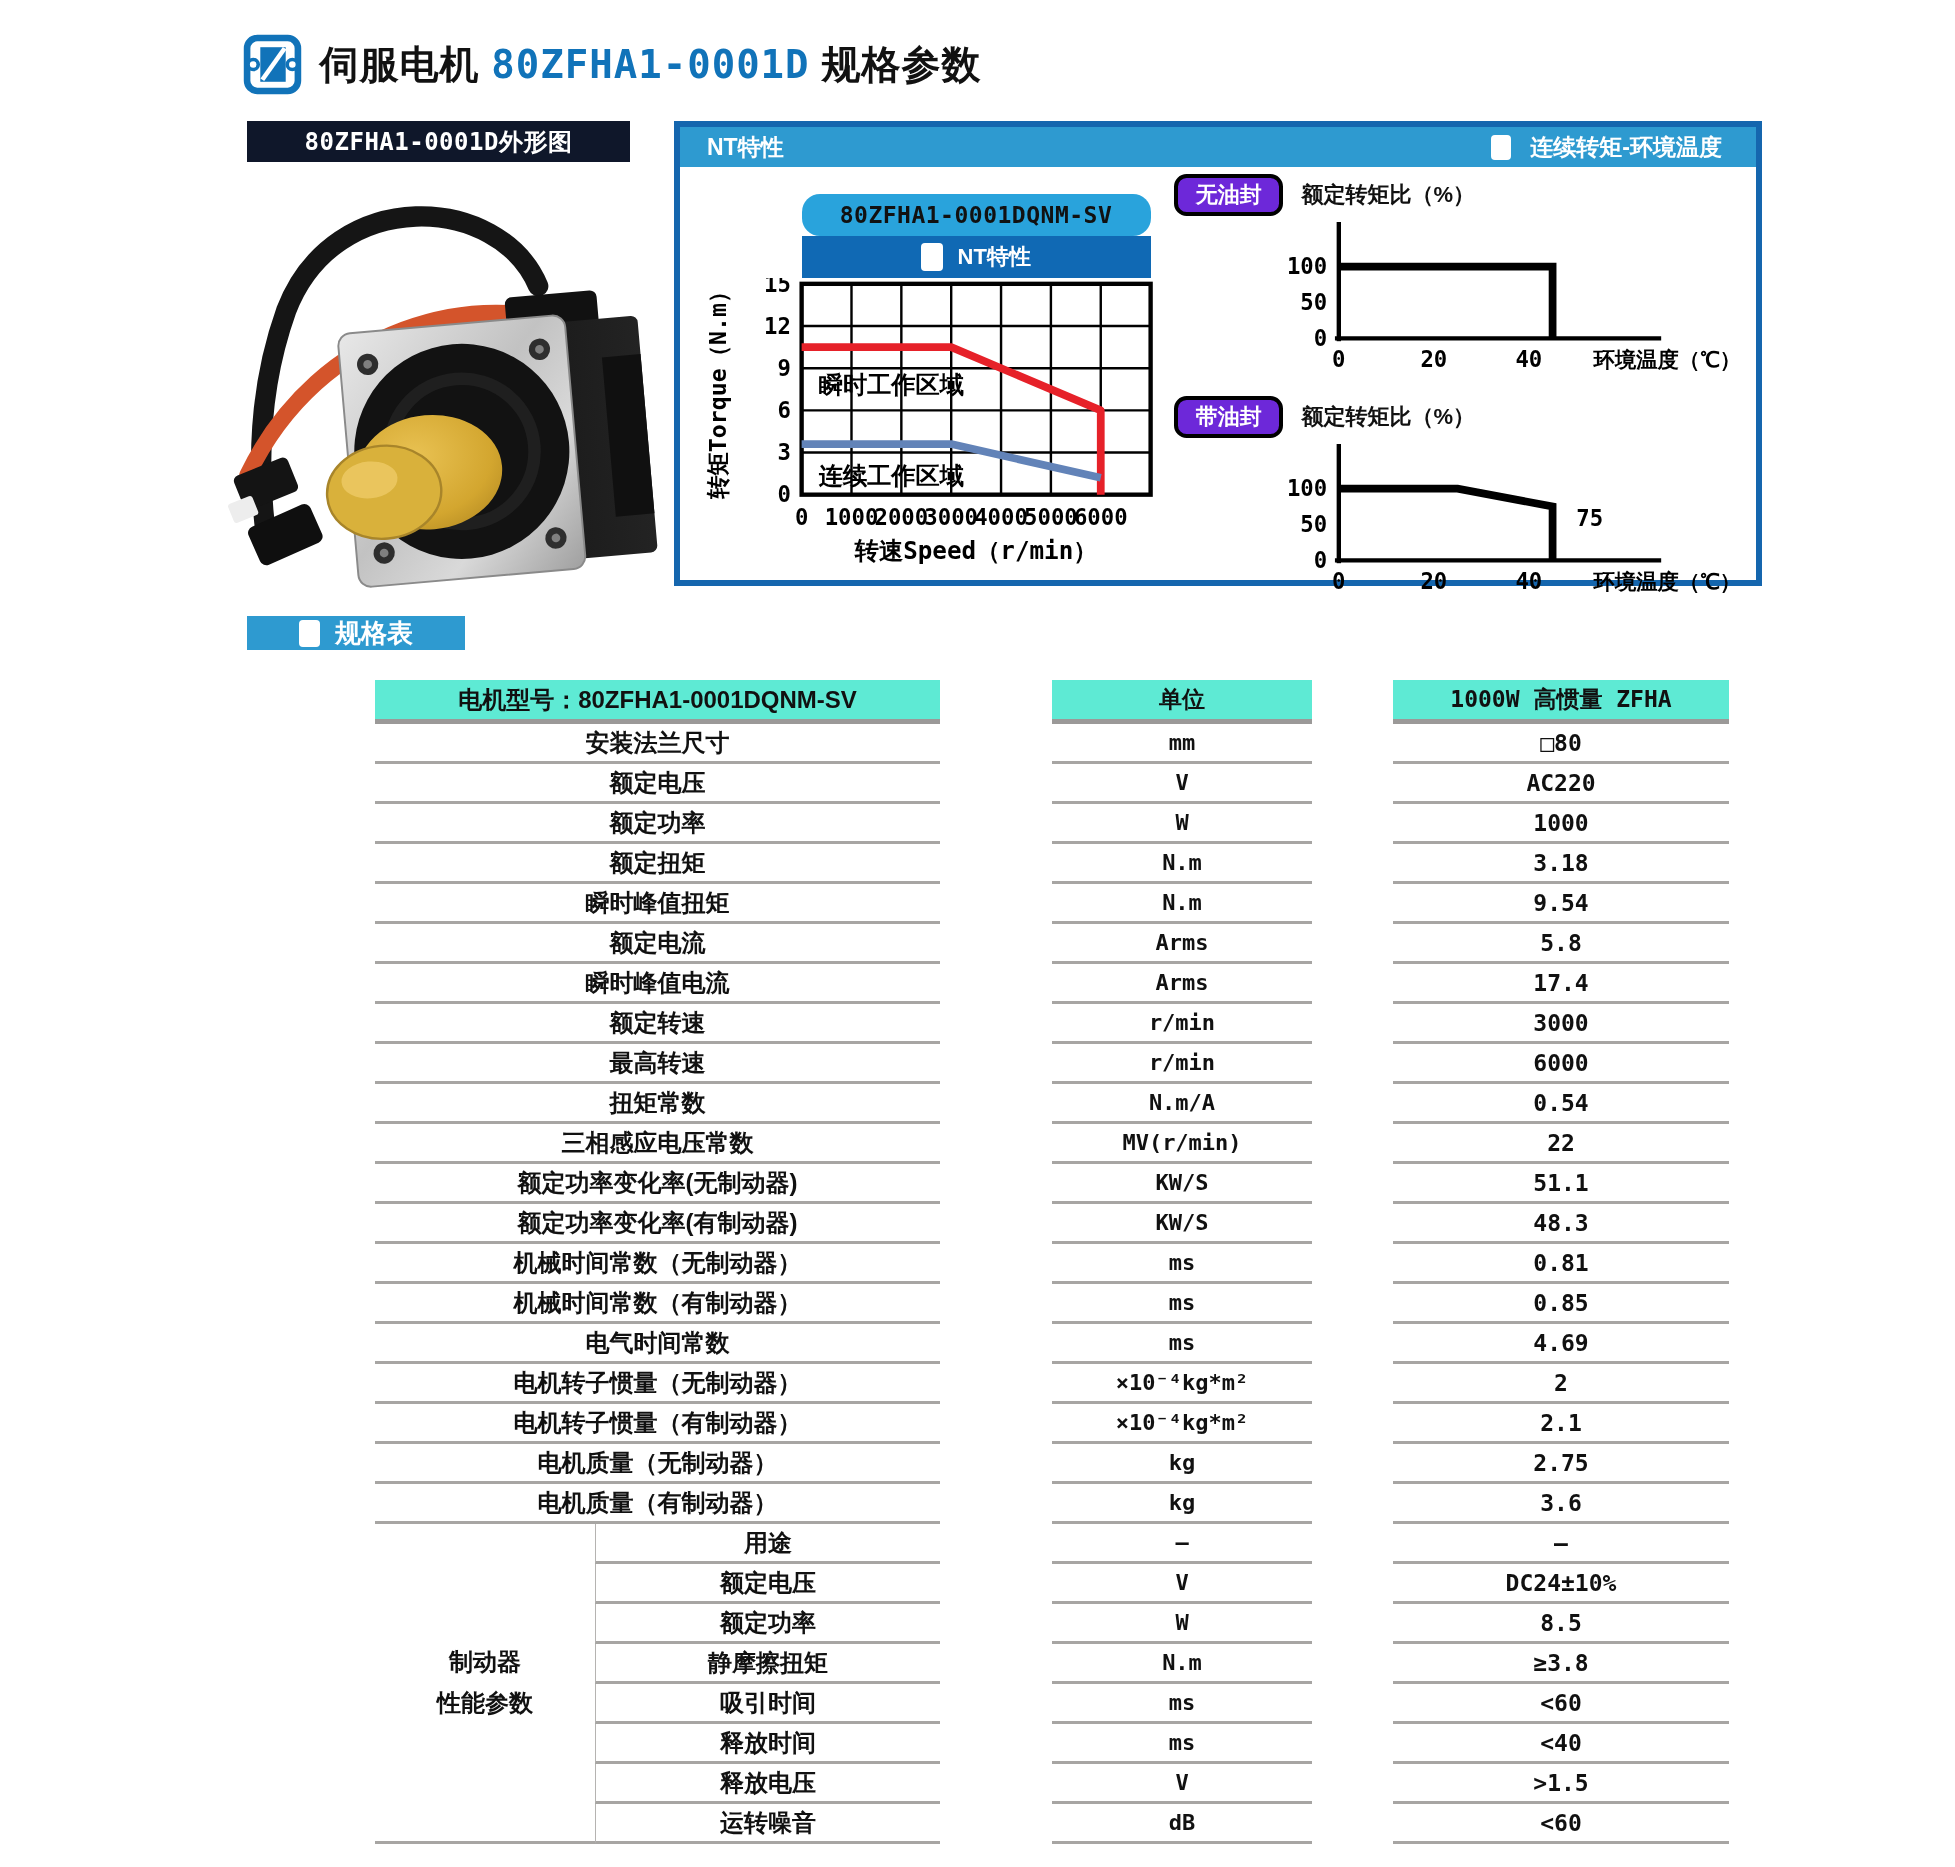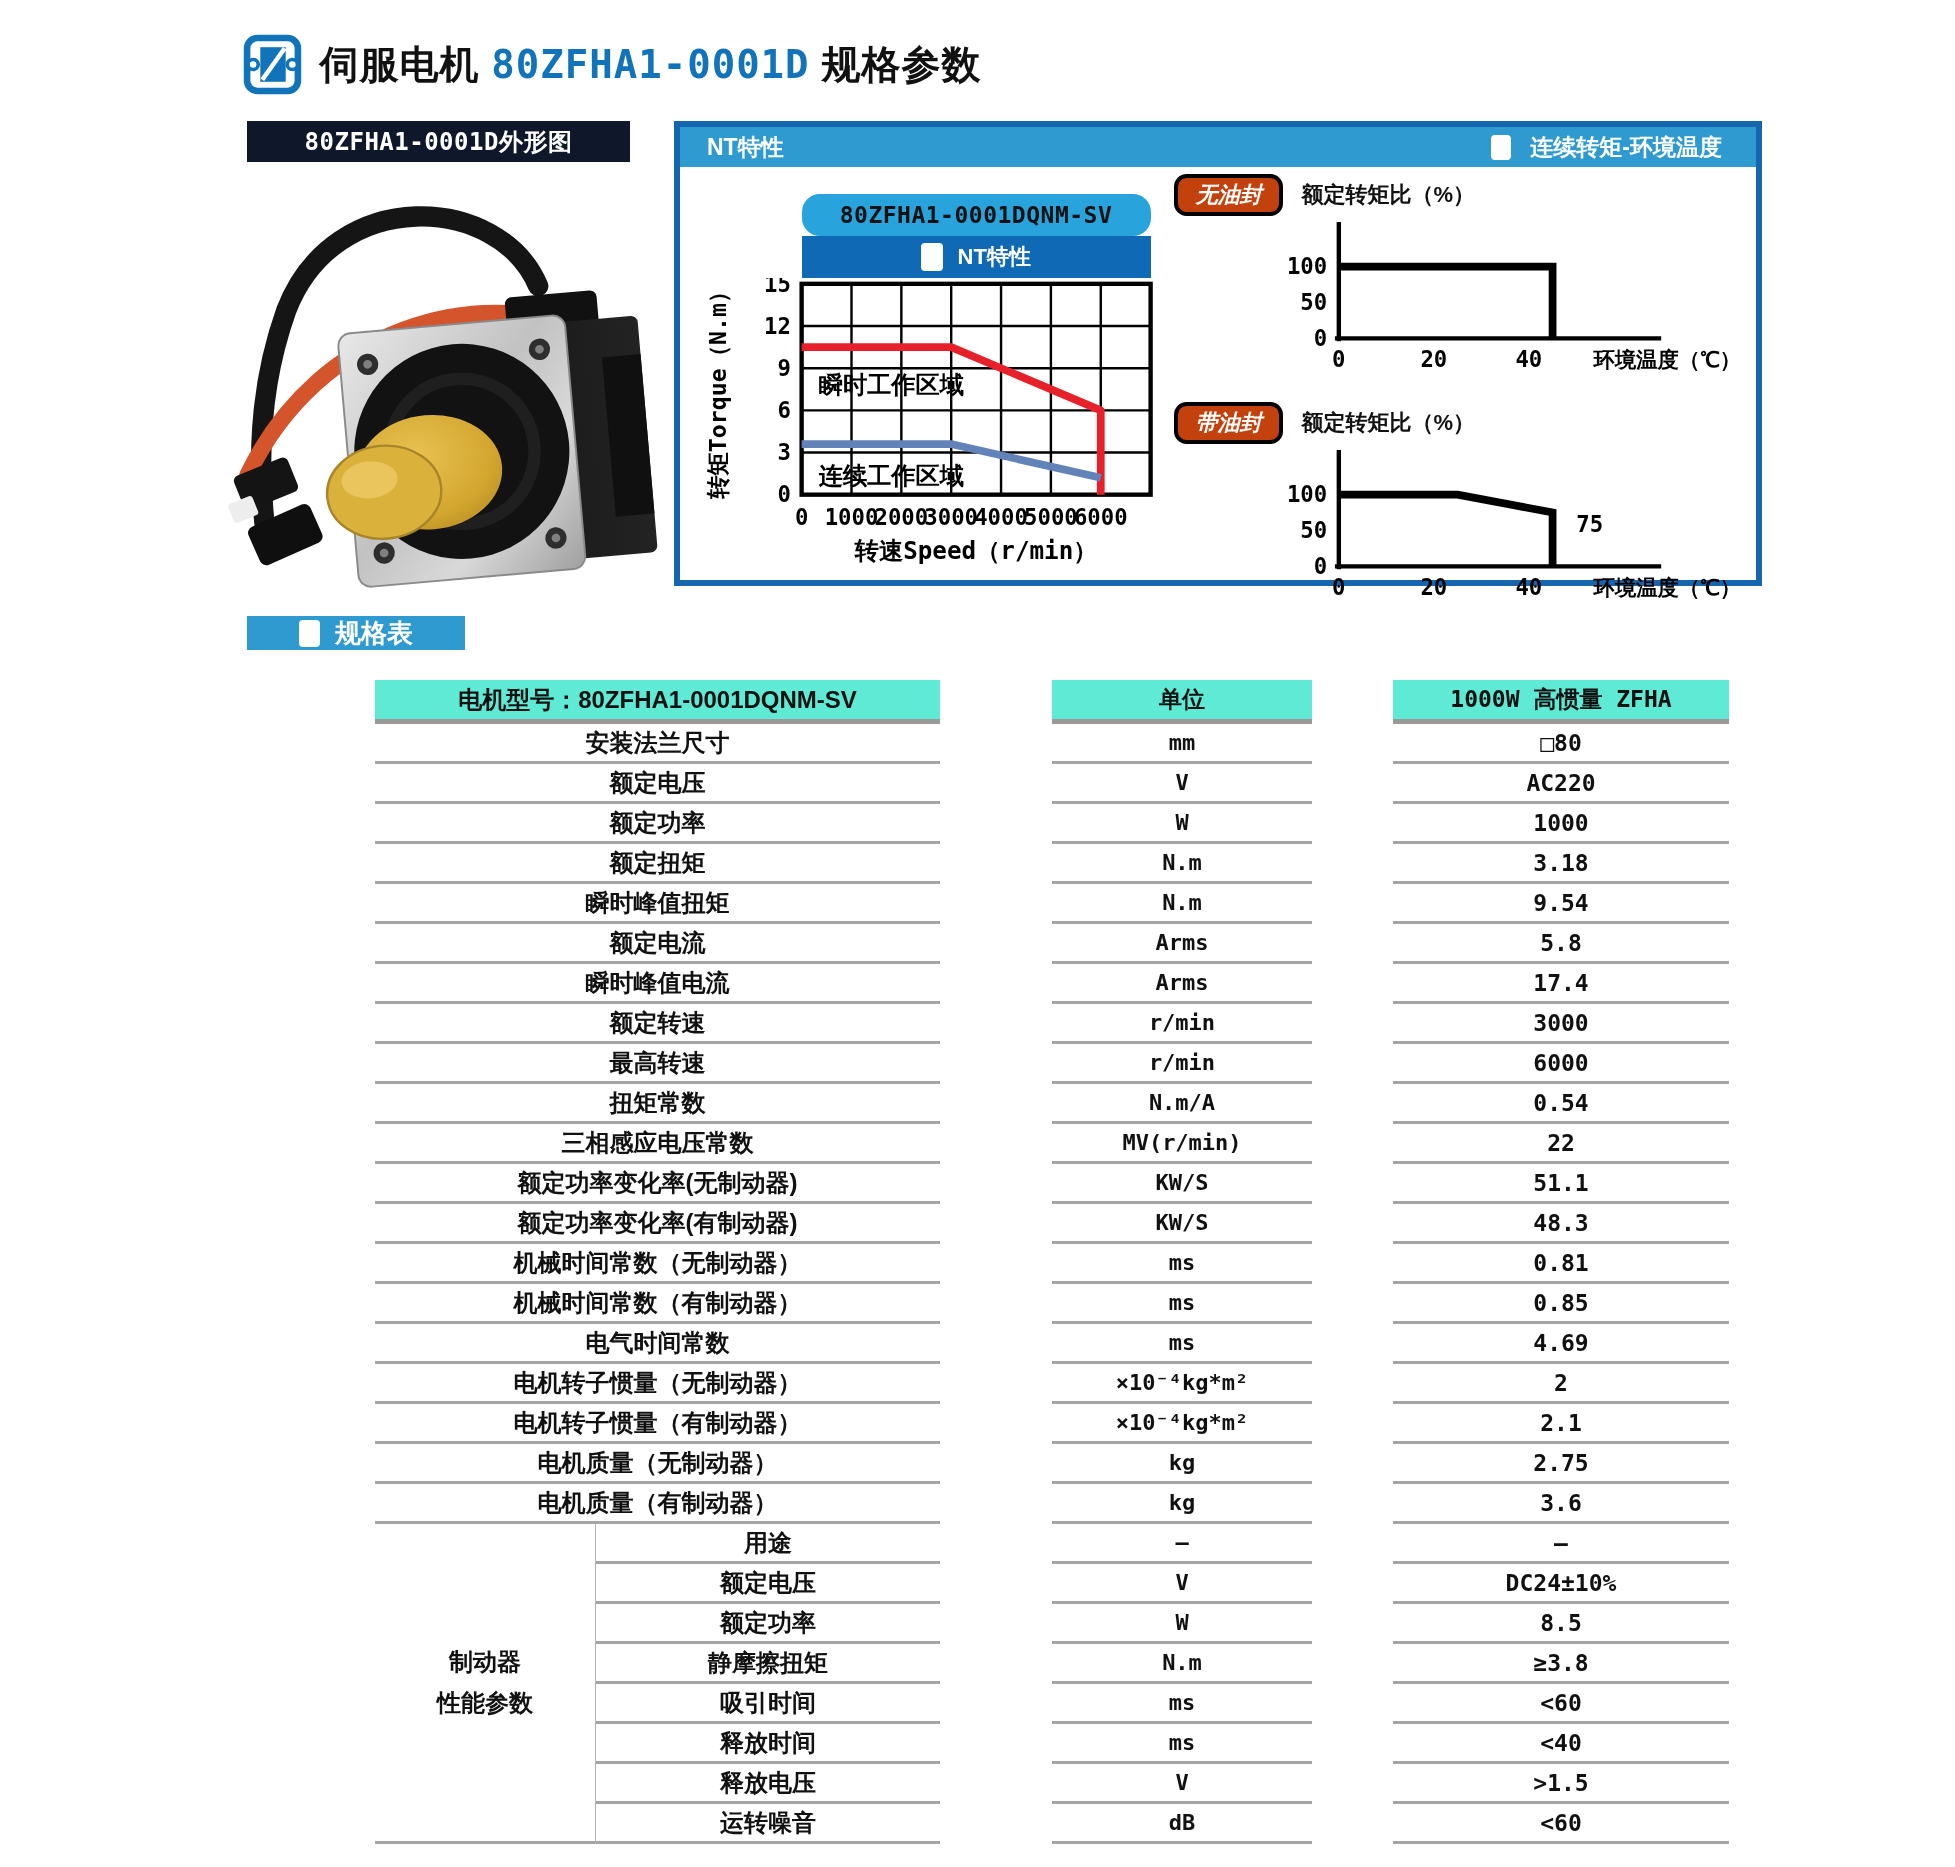--- a/index.html
+++ b/index.html
@@ -42,25 +42,25 @@
     font-size:23px; font-weight:700; display:flex; align-items:center; justify-content:center;
     font-family:"DejaVu Sans Mono","Liberation Mono",monospace; letter-spacing:0.5px;border-radius:18px;
   }
   .nt-legend {
     margin-left:107px; width:349px; height:42px; background:#1069B4; color:#fff;
     font-size:22px; font-weight:700; display:flex; align-items:center; justify-content:center; gap:14.5px;
   }
   .nt-legend .wsq { width:22px; height:28px; }
   .temp-col { margin:7.3px 0 0 4.8px; width:577px; display:flex; flex-direction:column; }
   .temp-block { height:208px; }
-  .temp-block + .temp-block { margin-top:20px; }
+  .temp-block + .temp-block { margin-top:14px; }
   .temp-head { height:44px; display:flex; align-items:flex-start; }
   .seal-badge {
-    background:#c2410c; border:4.8px solid #000; border-radius:12.6px; color:#fff;
-    font-size:22px; font-weight:700; padding:4.8px 17.4px; line-height:1.1; white-space:nowrap;font-style:italic;
+    background:#6d28d9; border:4.8px solid #000; border-radius:12.6px; color:#fff;
+    font-size:22px; font-weight:700; padding:4.8px 17.4px; line-height:1.1; white-space:nowrap;
   }
   .temp-title { font-size:22px; font-weight:700; margin:5.8px 0 0 18.4px; white-space:nowrap;text-align:center; }
   svg text { font-family:"DejaVu Sans Mono","Liberation Mono",monospace; }
   svg text.cjk { font-family:"Liberation Sans",sans-serif; }
   
   .spec-badge {
     position:absolute; left:247px; top:616px; width:218px; height:34px;
     background:#2E9AD0; color:#fff; font-size:26px; font-weight:700;
     display:flex; align-items:center; justify-content:center; gap:14.5px;
   }

